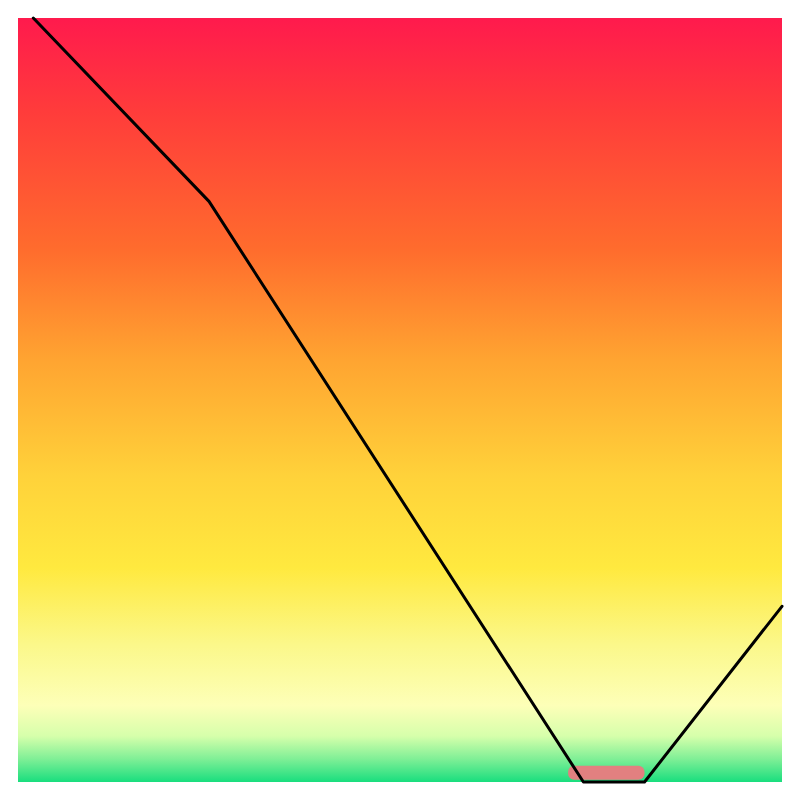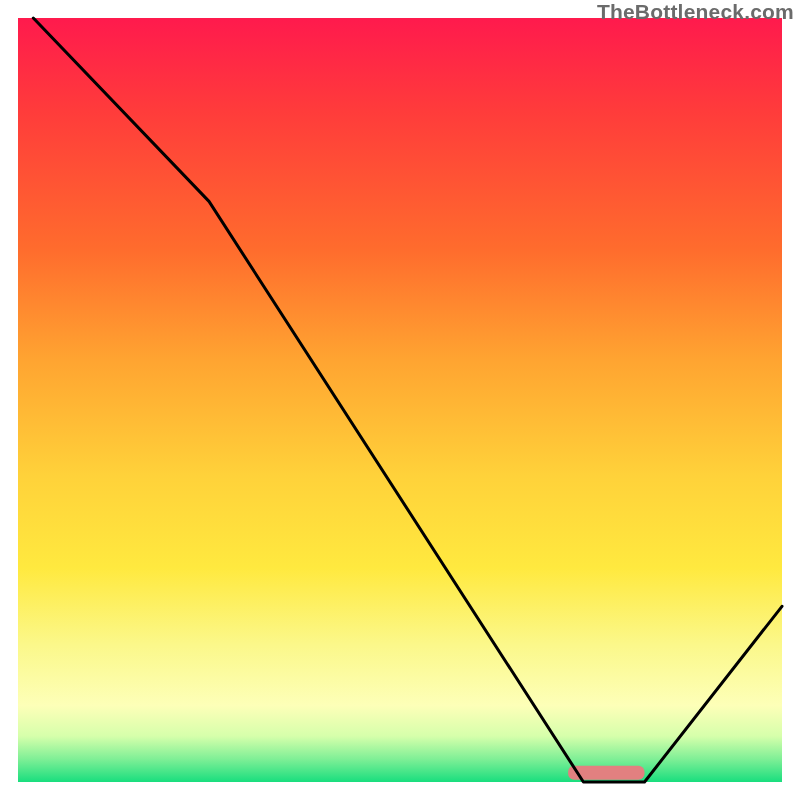--- a/index.html
+++ b/index.html
@@ -53,18 +53,17 @@
   .marker {
     fill: #e28080;
     stroke: none;
   }
 </style>
 </head>
 <body>
 
 <div class="frame">
   <div class="plot-bg"></div>
-  <div class="attribution">TheBottleneck.com</div>
   <svg class="overlay" viewBox="0 0 800 800">
     <rect id="marker" class="marker" rx="6" ry="6" x="568.1" y="765.8" width="76.4" height="14"></rect>
     <path id="curve" class="curve-path" d="M33.3 18.0 L209.0 201.4 L583.4 782.0 L644.5 782.0 L782.0 606.3"></path>
   </svg>
 </div>
 
 </body></html>

